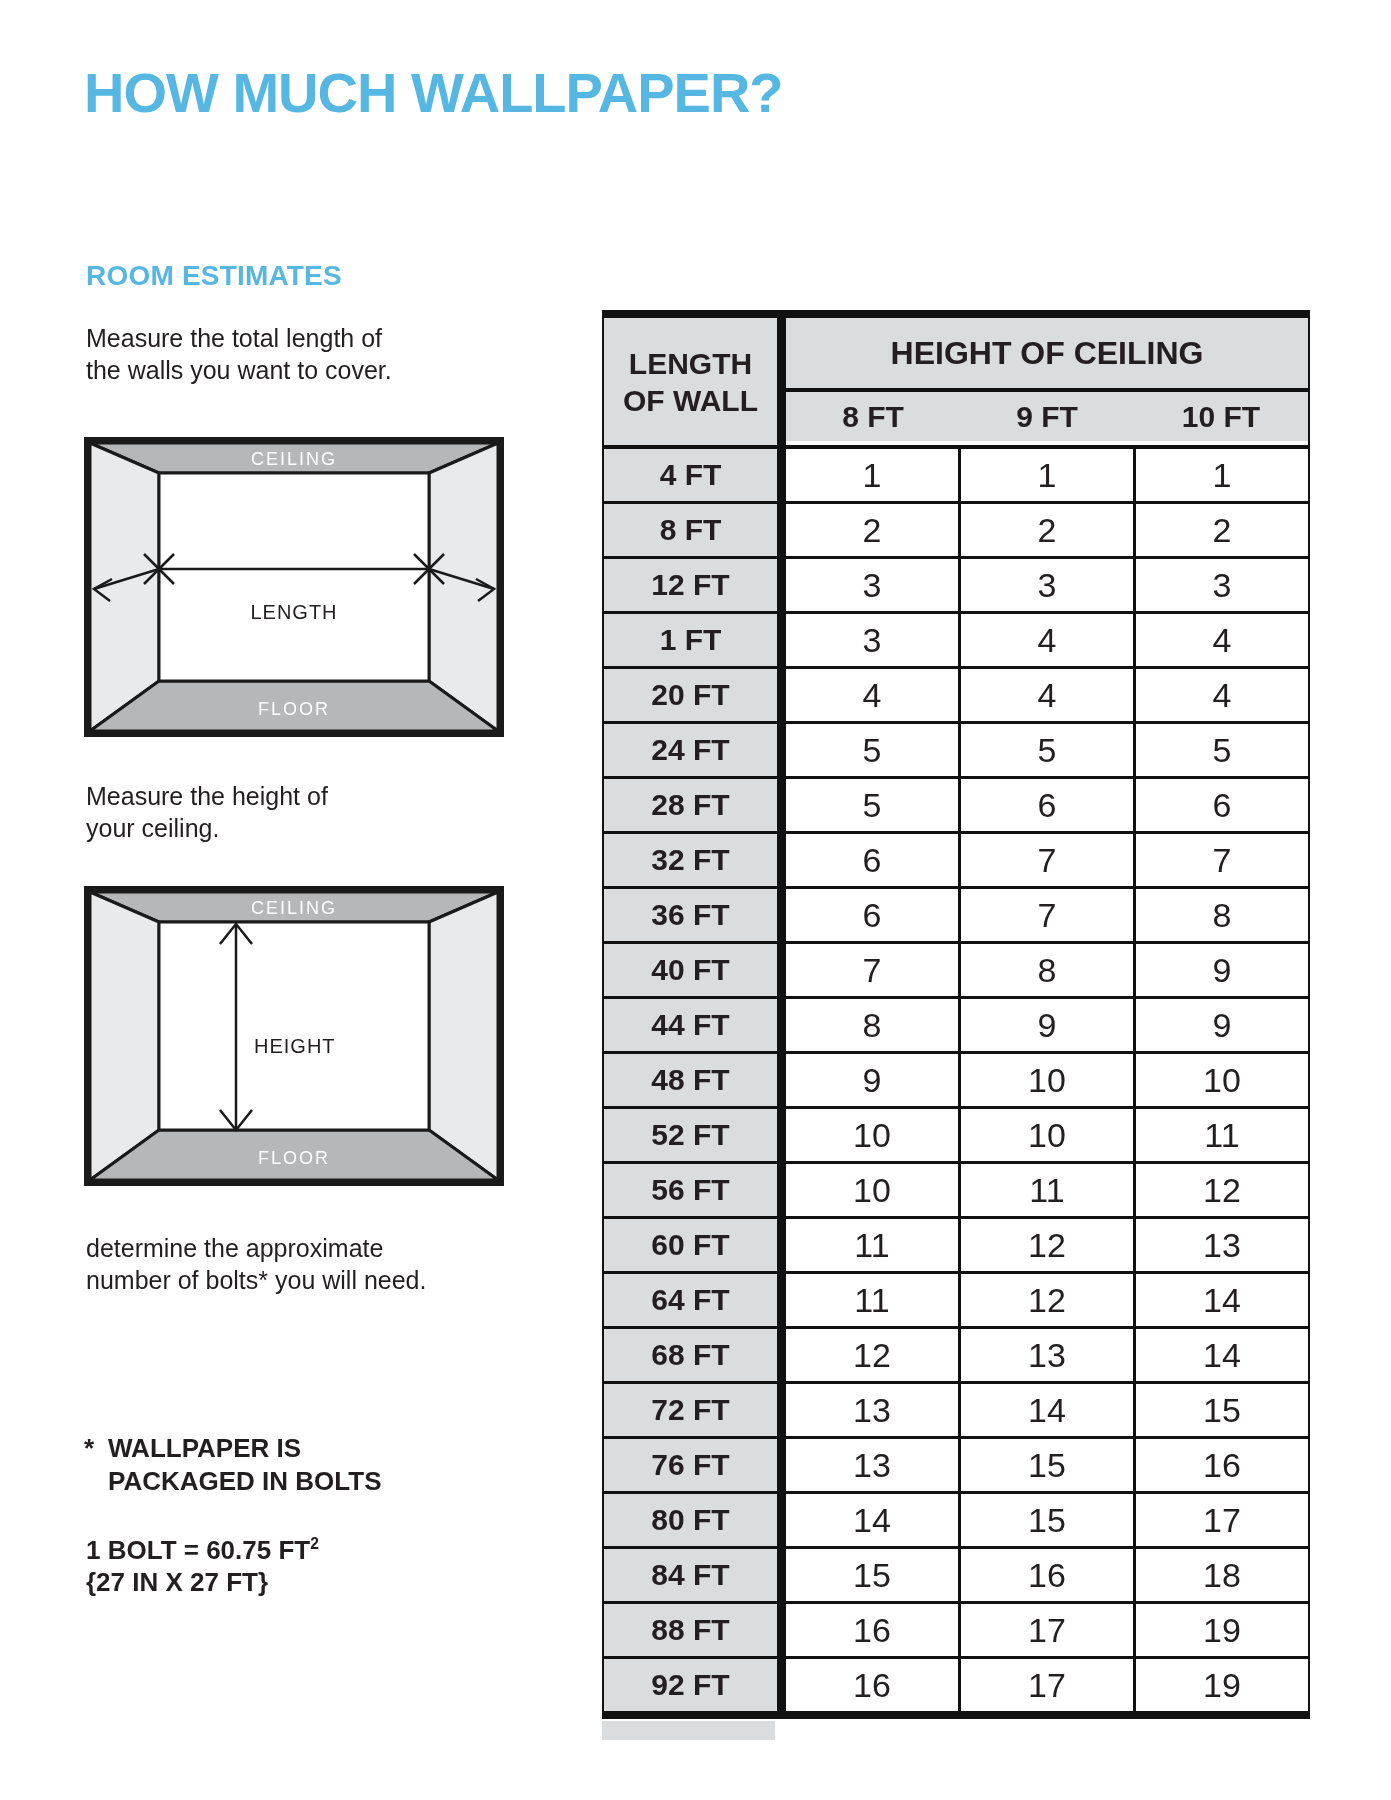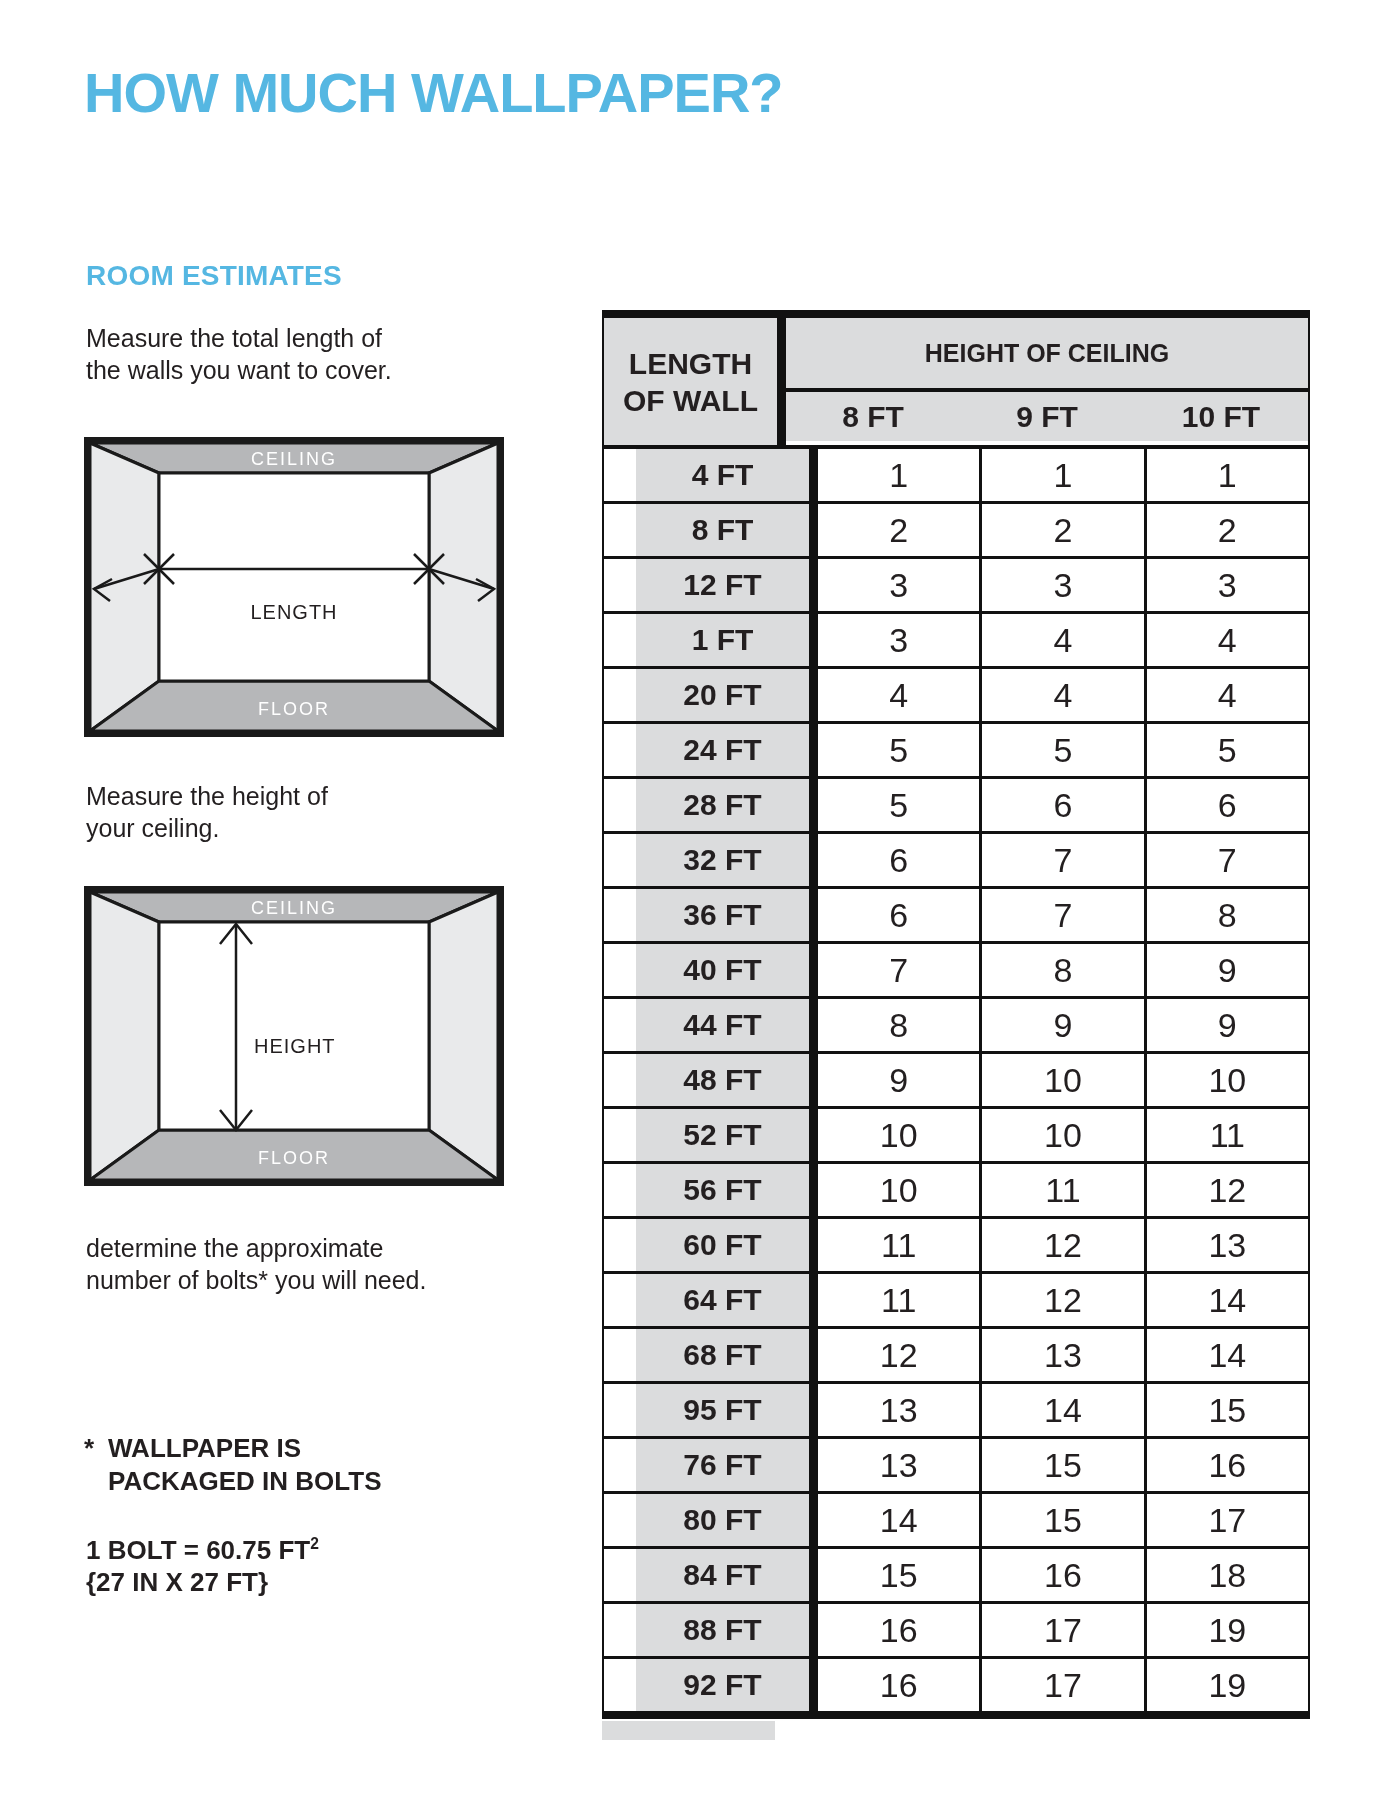--- a/index.html
+++ b/index.html
@@ -36,34 +36,34 @@
   .thead{display:flex;height:127px;}
   .label-header{
     width:173px;flex:0 0 173px;background:#dbdcdd;border-right:9px solid #111;
     display:flex;flex-direction:column;align-items:center;justify-content:center;
     font-size:30px;font-weight:bold;line-height:37px;text-align:center;
   }
   .head-right{flex:1;display:flex;flex-direction:column;}
   .group-header{
     height:70px;border-bottom:4px solid #111;background:#dbdcdd;
     display:flex;align-items:center;justify-content:center;
-    font-size:25px;font-weight:bold;
+    font-size:32px;font-weight:bold;
   }
   .subrow{height:49px;display:flex;background:#dbdcdd;}
   .subcell{
     flex:1;display:flex;align-items:center;justify-content:center;
     font-size:30px;font-weight:bold;
   }
   .tbody{border-top:4px solid #111;}
   .trow{display:flex;height:52px;}
   .trow + .trow{border-top:3px solid #111;}
   .cell{display:flex;align-items:center;justify-content:center;}
   .cell.lab{
     width:173px;flex:0 0 173px;background:#dbdcdd;border-right:9px solid #111;
-    font-size:30px;font-weight:bold;margin-left:32px;
+    font-size:30px;font-weight:bold;
   }
   .cell.val{flex:1;background:#fff;font-size:34px;border-right:3px solid #111;}
   .cell.val:last-child{border-right:none;}
   .table-foot-strip{left:602px;top:1721px;width:173px;height:19px;background:#dbdcdd;}
 
   
   .svg-room-label{fill:#ffffff;font-size:18px;letter-spacing:2px;font-family:"Liberation Sans",sans-serif;}
   .svg-dim-label{fill:#231f20;font-size:20px;letter-spacing:1px;font-family:"Liberation Sans",sans-serif;}
 </style>
 </head>
@@ -255,21 +255,21 @@
         <div class="cell val">12</div>
         <div class="cell val">14</div>
       </div>
       <div class="trow">
         <div class="cell lab">68 FT</div>
         <div class="cell val">12</div>
         <div class="cell val">13</div>
         <div class="cell val">14</div>
       </div>
       <div class="trow">
-        <div class="cell lab">95 FT</div>
+        <div class="cell lab">72 FT</div>
         <div class="cell val">13</div>
         <div class="cell val">14</div>
         <div class="cell val">15</div>
       </div>
       <div class="trow">
         <div class="cell lab">76 FT</div>
         <div class="cell val">13</div>
         <div class="cell val">15</div>
         <div class="cell val">16</div>
       </div>

